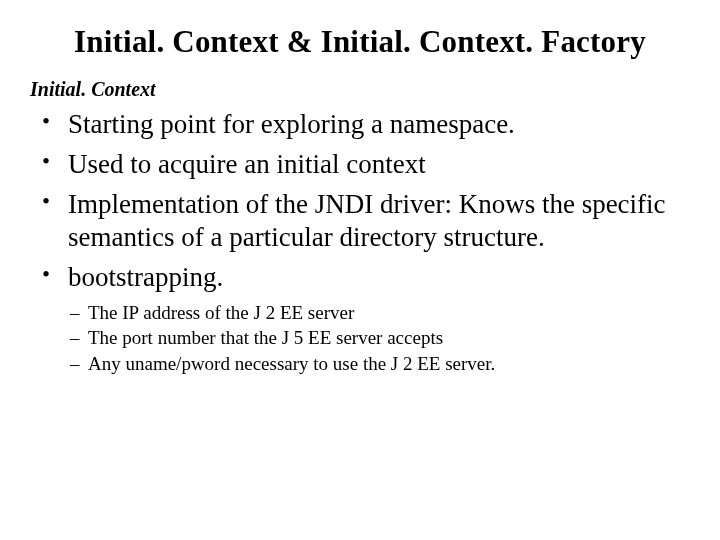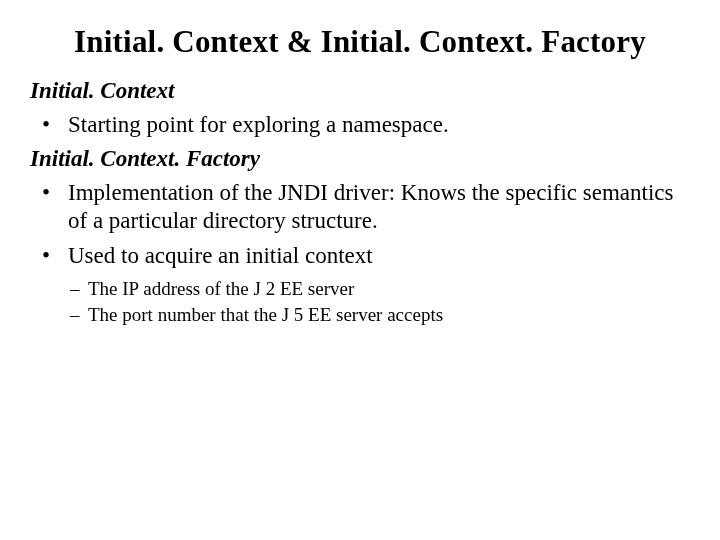--- a/index.html
+++ b/index.html
@@ -18,32 +18,32 @@
     padding: 24px 30px 20px 30px;
   }
   .title {
     font-size: 31px;
     font-weight: bold;
     text-align: center;
     margin: 0 0 18px 0;
     letter-spacing: 0.2px;
   }
   .section-heading {
-    font-size: 23px;
+    font-size: 20px;
     font-style: italic;
     font-weight: bold;
     margin: 2px 0 2px 0;
   }
   ul.bullets {
     list-style: none;
     margin: 0 0 2px 0;
     padding: 0;
   }
   ul.bullets > li {
-    font-size: 23px;
+    font-size: 27px;
     line-height: 1.22;
     padding-left: 38px;
     position: relative;
     margin: 7px 0;
   }
   ul.bullets > li::before {
     content: "•";
     position: absolute;
     left: 12px;
     top: 0;
@@ -73,22 +73,23 @@
 <body>
 
 <div class="slide">
   <h1 class="title">Initial. Context &amp; Initial. Context. Factory</h1>
 
   <div class="section-heading">Initial. Context</div>
   <ul class="bullets">
     <li>Starting point for exploring a namespace.</li>
   </ul>
 
-  <div class="section-heading">Initial. Context. Factory</div>
   <ul class="bullets">
+    <li>Used to acquire an initial context</li>
     <li>Implementation of the JNDI driver: Knows the specific semantics of a particular directory structure.</li>
-    <li>Used to acquire an initial context</li>
+    <li>bootstrapping.</li>
   </ul>
   <ul class="sub">
     <li>The IP address of the J 2 EE server</li>
     <li>The port number that the J 5 EE server accepts</li>
+    <li>Any uname/pword necessary to use the J 2 EE server.</li>
   </ul>
 </div>
 
 </body></html>

